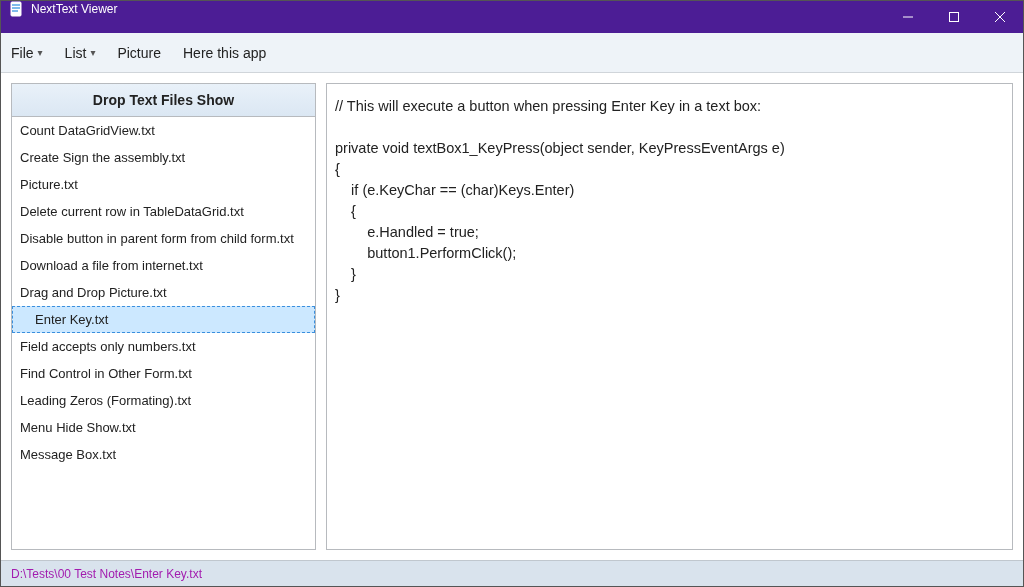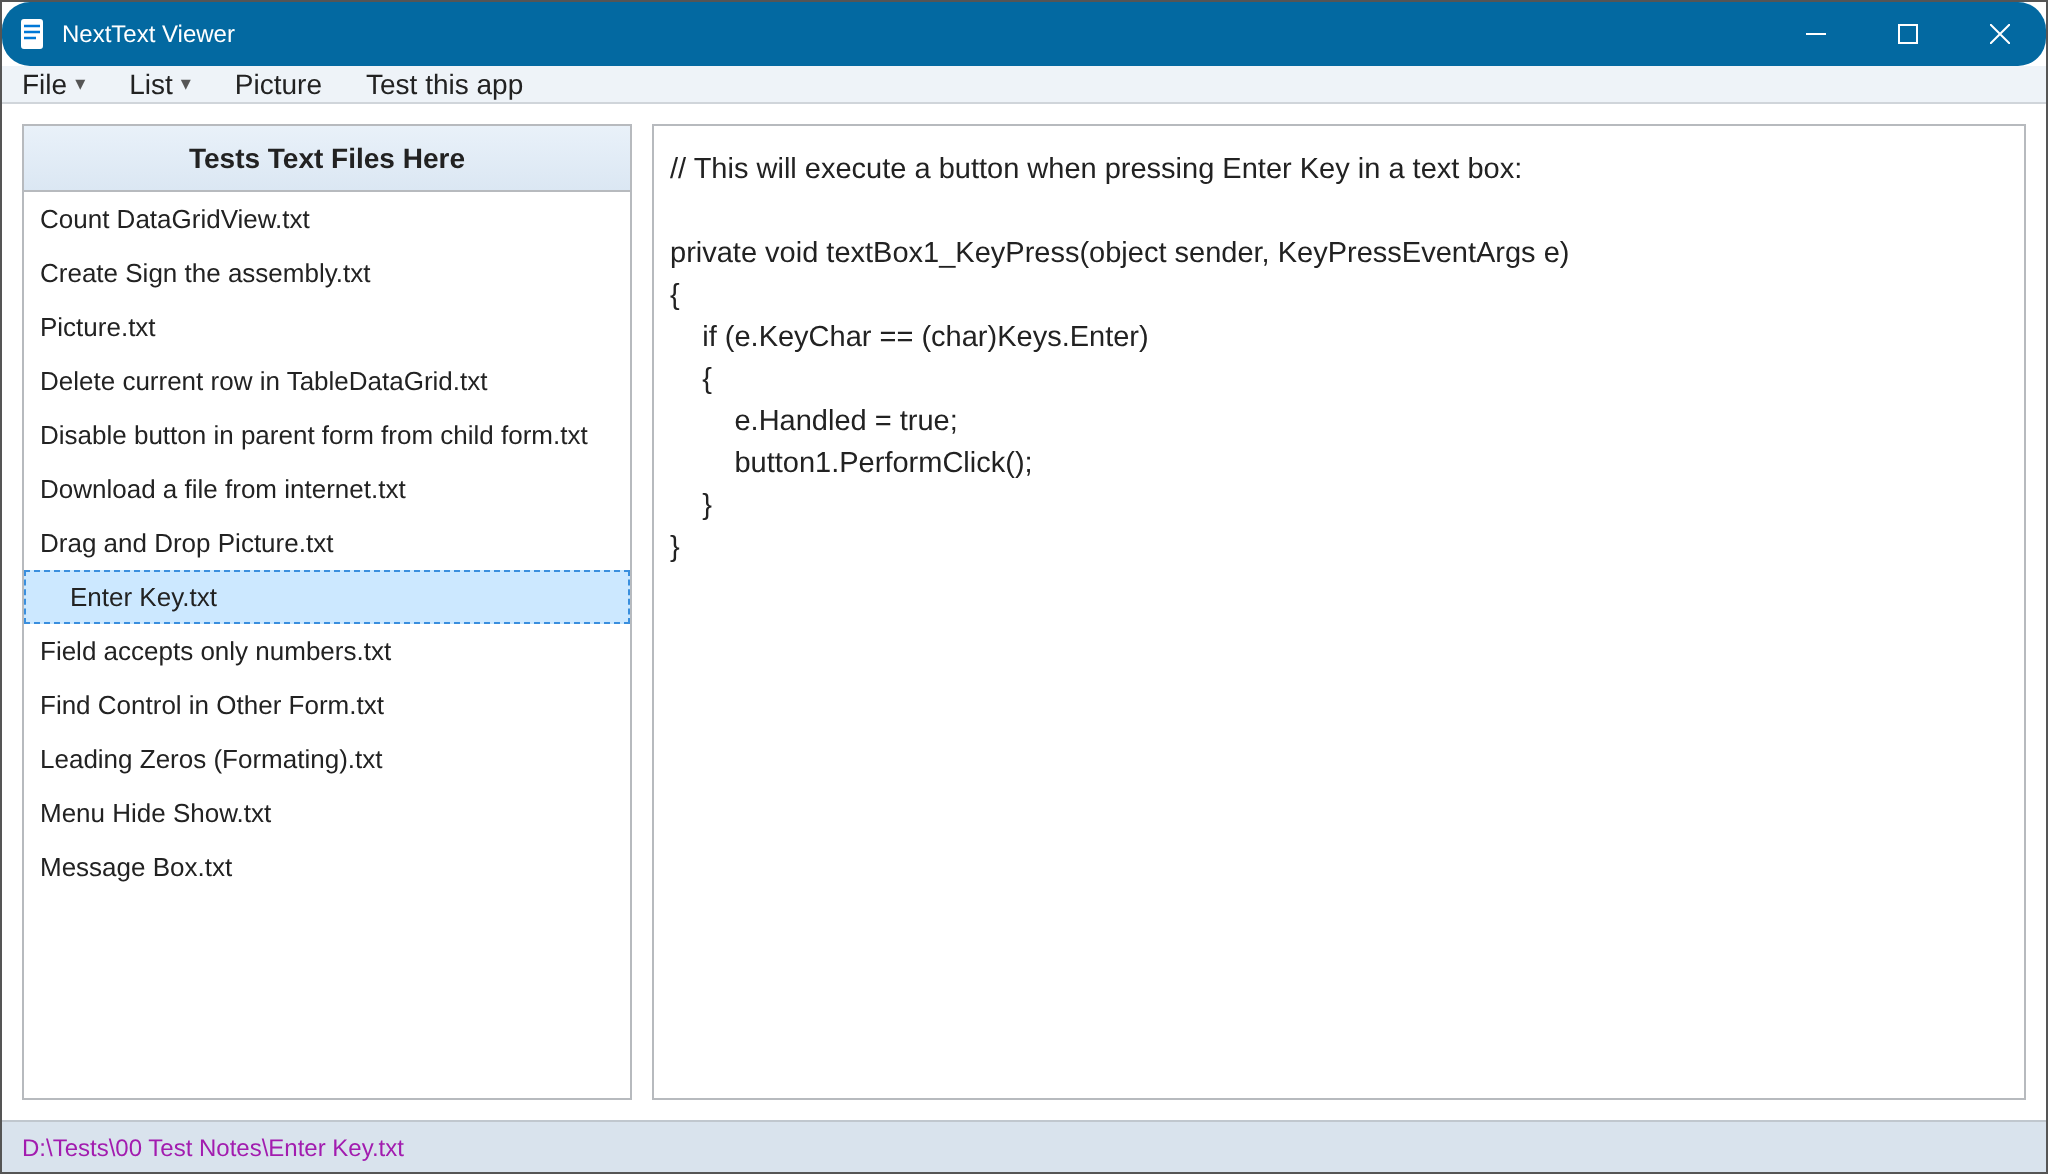--- a/index.html
+++ b/index.html
@@ -8,40 +8,39 @@
       font-size: 13px;
       background: #fff;
       width: 1024px;
       height: 587px;
       overflow: hidden;
       border: 1px solid #555;
       display: flex;
       flex-direction: column;
     }
     .titlebar {
-      background: #0369a1;
+      background: #4c1d95;
       color: #fff;
       display: flex;
-      align-items: center;
+      align-items: flex-start;
       height: 32px;
       padding-left: 8px;
       font-size: 12px;
-      border-radius: 14px;
     }
     .titlebar .title { flex: 1; display: flex; align-items: center; gap: 6px; }
     .title-icon { width: 16px; height: 16px; display: inline-flex; }
     .win-controls { display: flex; height: 100%; }
     .win-btn { width: 46px; display: flex; align-items: center; justify-content: center; cursor: default; }
     .win-btn svg { stroke: #fff; }
     .menubar {
       background: #eef3f8;
       border-bottom: 1px solid #d0d5da;
       display: flex;
       align-items: center;
-      height: 19px;
+      height: 40px;
       padding: 0 8px;
       gap: 18px;
       font-size: 14px;
       color: #222;
     }
     .menu-item { display: flex; align-items: center; gap: 4px; cursor: default; padding: 4px 2px; }
     .chev { font-size: 10px; color: #555; }
     .content {
       flex: 1;
       display: flex;
@@ -146,27 +145,27 @@
     <span class="chev">▾</span>
   </div>
   <div class="menu-item">
     <span>List</span>
     <span class="chev">▾</span>
   </div>
   <div class="menu-item">
     <span>Picture</span>
   </div>
   <div class="menu-item">
-    <span>Test this app</span>
+    <span>Here this app</span>
   </div>
 </div>
 
 <div class="content">
   <div class="sidebar">
-    <div class="drop-header">Tests Text Files Here</div>
+    <div class="drop-header">Drop Text Files Show</div>
     <div class="file-list" id="file-list">
         <div class="file-item">Count DataGridView.txt</div>
         <div class="file-item">Create Sign the assembly.txt</div>
         <div class="file-item">Picture.txt</div>
         <div class="file-item">Delete current row in TableDataGrid.txt</div>
         <div class="file-item">Disable button in parent form from child form.txt</div>
         <div class="file-item">Download a file from internet.txt</div>
         <div class="file-item">Drag and Drop Picture.txt</div>
         <div class="file-item selected">Enter Key.txt</div>
         <div class="file-item">Field accepts only numbers.txt</div>

